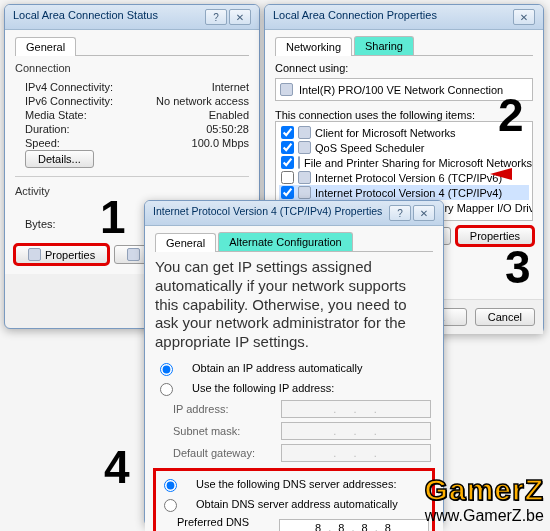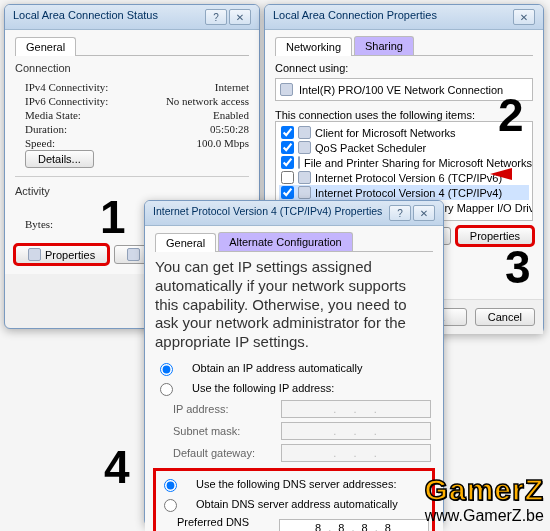--- a/index.html
+++ b/index.html
@@ -31,26 +31,26 @@
   }
   .titlebar .tt { font-weight: normal; color:#003060;}
   .winbtns { display:flex; gap:2px;}
   .winbtn {
     width:22px;height:16px;border:1px solid #8fa7c0;background:linear-gradient(#f0f5fb,#d5e3f2);
     border-radius:2px;display:flex;align-items:center;justify-content:center;font-size:10px;color:#45607d;cursor:pointer;
   }
   .body { padding: 6px 10px 10px; background:#f8f8f8;}
   .tabs { display:flex; border-bottom:1px solid #bbb; margin-bottom:6px;}
   .tab {
-    padding:3px 10px;border:1px solid #bbb;border-bottom:none;background:#c4b5fd;margin-right:2px;
+    padding:3px 10px;border:1px solid #bbb;border-bottom:none;background:#5eead4;margin-right:2px;
     border-radius:3px 3px 0 0;font-size:11px;cursor:pointer;
   }
   .tab.active{background:#fff;position:relative;top:1px;}
   .group-label{color:#333;margin:4px 0 6px;}
-  .kv{display:flex;justify-content:space-between;padding:1px 0;font-family:Liberation Serif, serif;}
+  .kv{display:flex;justify-content:space-between;padding:1px 0;}
   .kv .k{color:#222;}
   .kv .v{color:#222;}
   .btn{
     display:inline-block;padding:2px 12px;border:1px solid #9c9c9c;border-radius:3px;
     background:linear-gradient(#fdfdfd,#e4e4e4);cursor:pointer;font-size:11px;min-width:60px;text-align:center;
   }
   .hr{border-top:1px solid #ccc;margin:8px 0;}
   .items-box{border:1px solid #bbb;background:#fff;padding:3px;height:100px;overflow:hidden;}
   .item-row{display:flex;align-items:center;gap:4px;padding:1px 2px;font-size:11px;white-space:nowrap;}
   .item-row input{margin:0;}
@@ -166,21 +166,21 @@
     <div>This connection uses the following items:</div>
     <div class="items-box">
       <div class="item-row">
           <input type="checkbox" checked="" style="">
           <span class="ico"></span>
           <span>Client for Microsoft Networks</span>
         </div>
       <div class="item-row">
           <input type="checkbox" checked="" style="">
           <span class="ico"></span>
-          <span>QoS Packet Scheduler</span>
+          <span>QoS Speed Scheduler</span>
         </div>
       <div class="item-row">
           <input type="checkbox" checked="" style="">
           <span class="ico"></span>
           <span>File and Printer Sharing for Microsoft Networks</span>
         </div>
       <div class="item-row">
           <input type="checkbox" style="">
           <span class="ico"></span>
           <span>Internet Protocol Version 6 (TCP/IPv6)</span>

